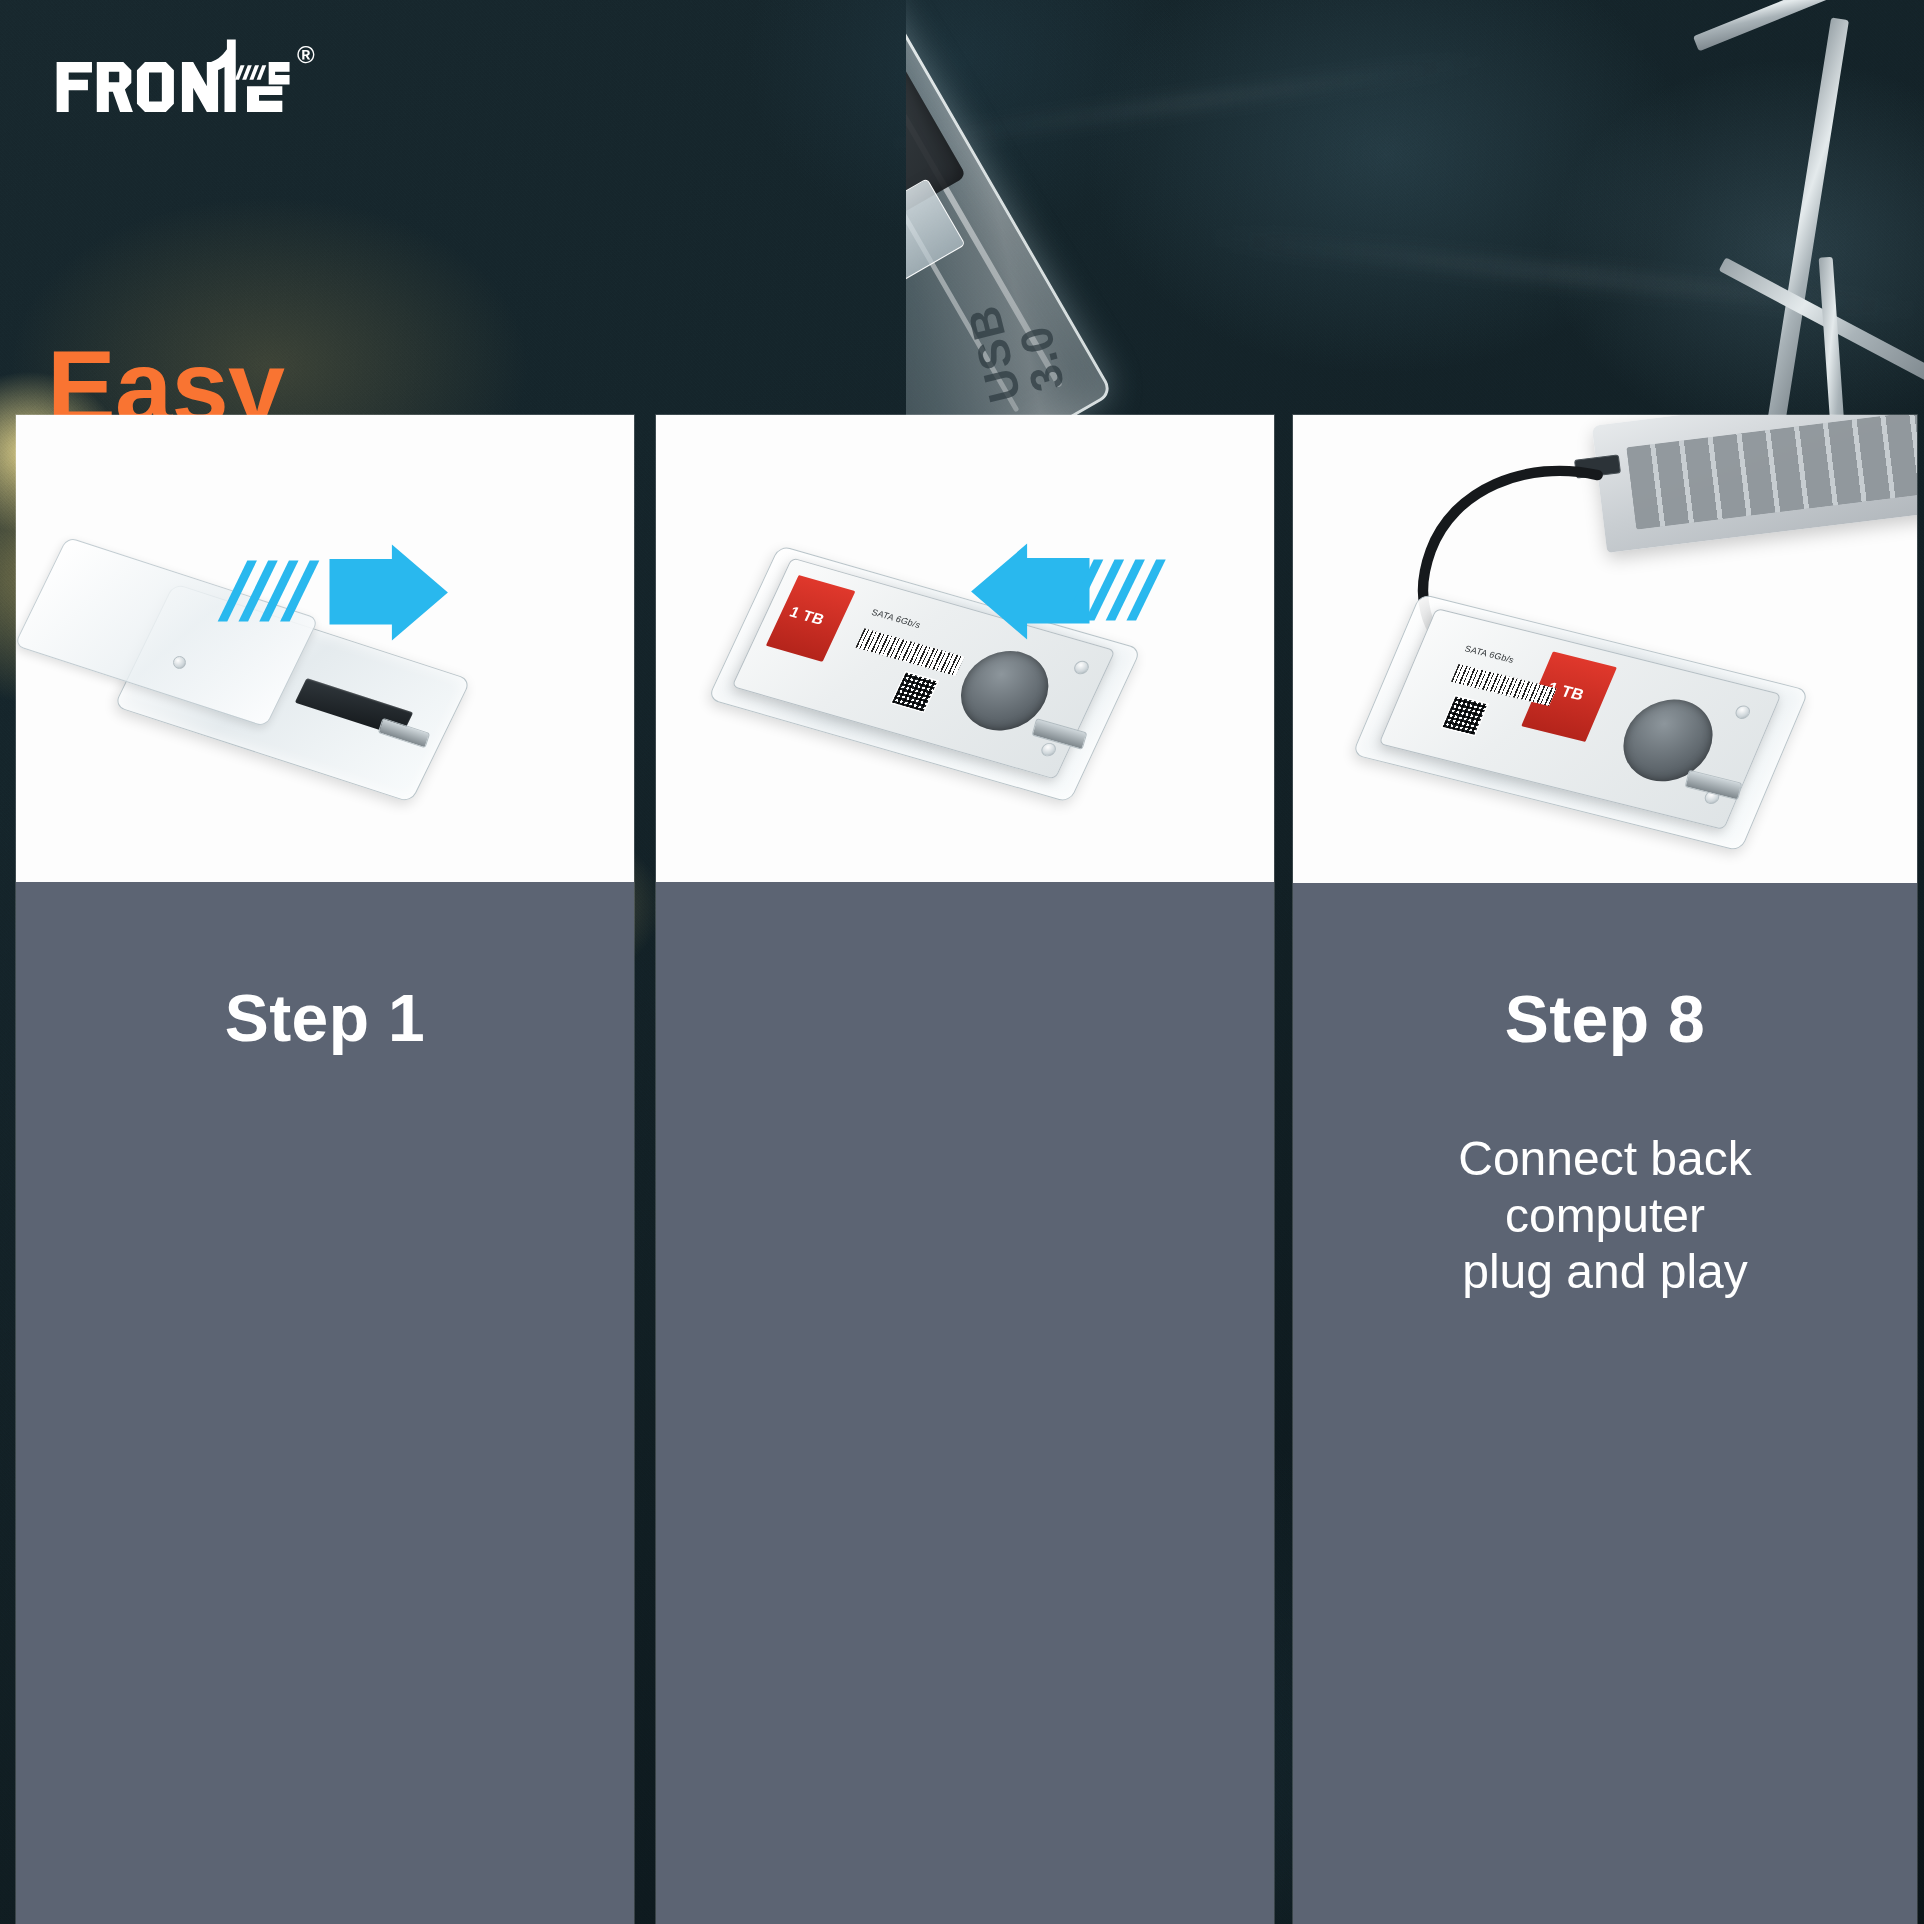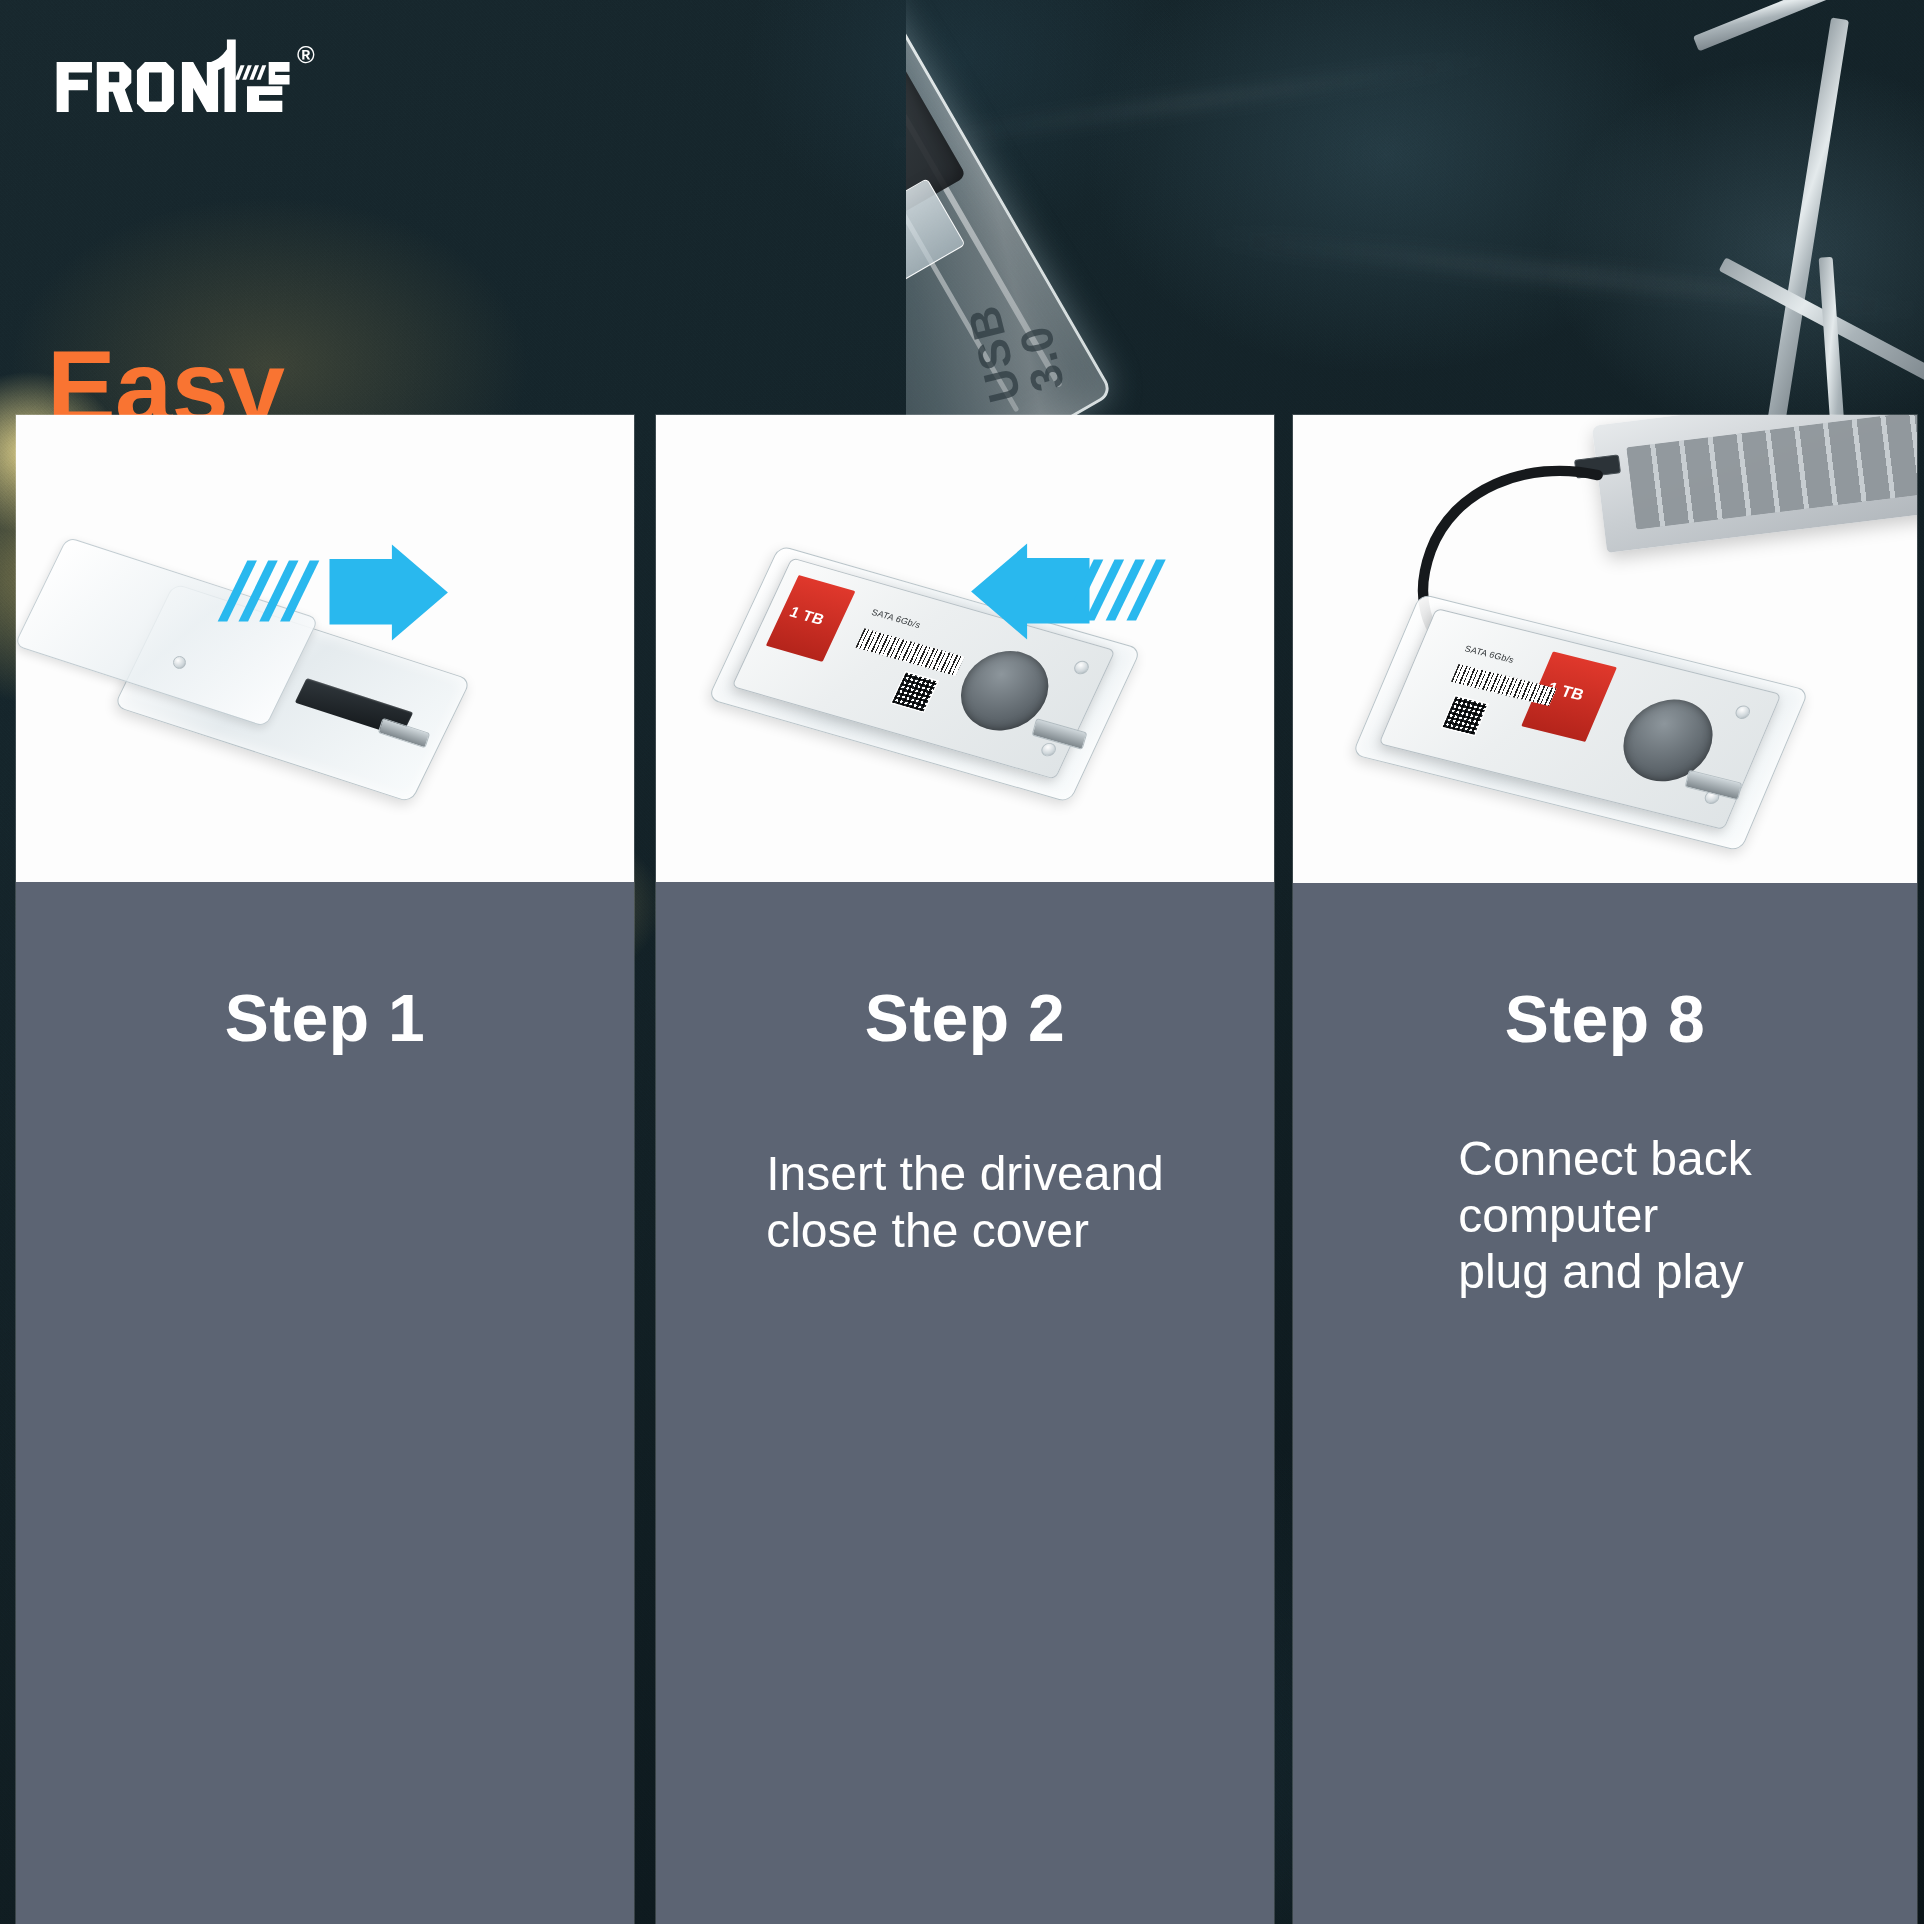--- a/index.html
+++ b/index.html
@@ -201,21 +201,21 @@
       repeating-linear-gradient(0deg, #9aa1a6 0 19px, #c8ced2 19px 24px);
     opacity:.95;
   }
   .usb-cable { position:absolute; }
   .usb-cable svg { display:block; overflow:visible; }
 
   
   .step-caption {
     position:absolute; left:0; right:0; top:467px; bottom:0;
     display:flex; flex-direction:column; align-items:center;
-    text-align:left; color:#ffffff;
+    text-align:center; color:#ffffff;
   }
   #step-3 .step-caption { top:468px; }
   .step-title {
     font-size:66px; font-weight:700; line-height:1;
     margin-top:103px; letter-spacing:0.4px;
   }
   .step-desc {
     font-size:48px; font-weight:400; line-height:1.18;
     margin-top:95px; padding:0 32px; white-space:pre-line;
   }
@@ -352,25 +352,20 @@
             <polygon points="160,20 82,20 82,2 12,62 82,122 82,102 160,102"></polygon>
             <rect x="176" y="22" width="12" height="76" transform="skewX(-26)"></rect>
             <rect x="202" y="22" width="12" height="76" transform="skewX(-26)"></rect>
             <rect x="228" y="22" width="12" height="76" transform="skewX(-26)"></rect>
             <rect x="254" y="22" width="12" height="76" transform="skewX(-26)"></rect>
           </g>
         </svg>
       </div>
     </div>
 
-    <div class="step-caption">
-      <div class="step-title">Step 2</div>
-      <div class="step-desc">Insert the driveand
-close the cover</div>
-    </div>
   </div>
 
   <div class="step-card" id="step-3">
     <div class="step-photo">
 
       <div class="laptop-body" style="left:305px;top:-14.4px;width:401px;height:128px;transform:rotate(-7deg);"></div>
       <div class="laptop-keys" style="left:337px;top:11.2px;width:345px;height:83px;transform:rotate(-7deg);"></div>
       <div class="ill-usbc" style="left:282px;top:42px;width:45px;height:19px;transform:rotate(-7deg);background:#2c3338;border-color:#4a5257;"></div>
 
       <div class="usb-cable" style="left:64px;top:22.5px;">

